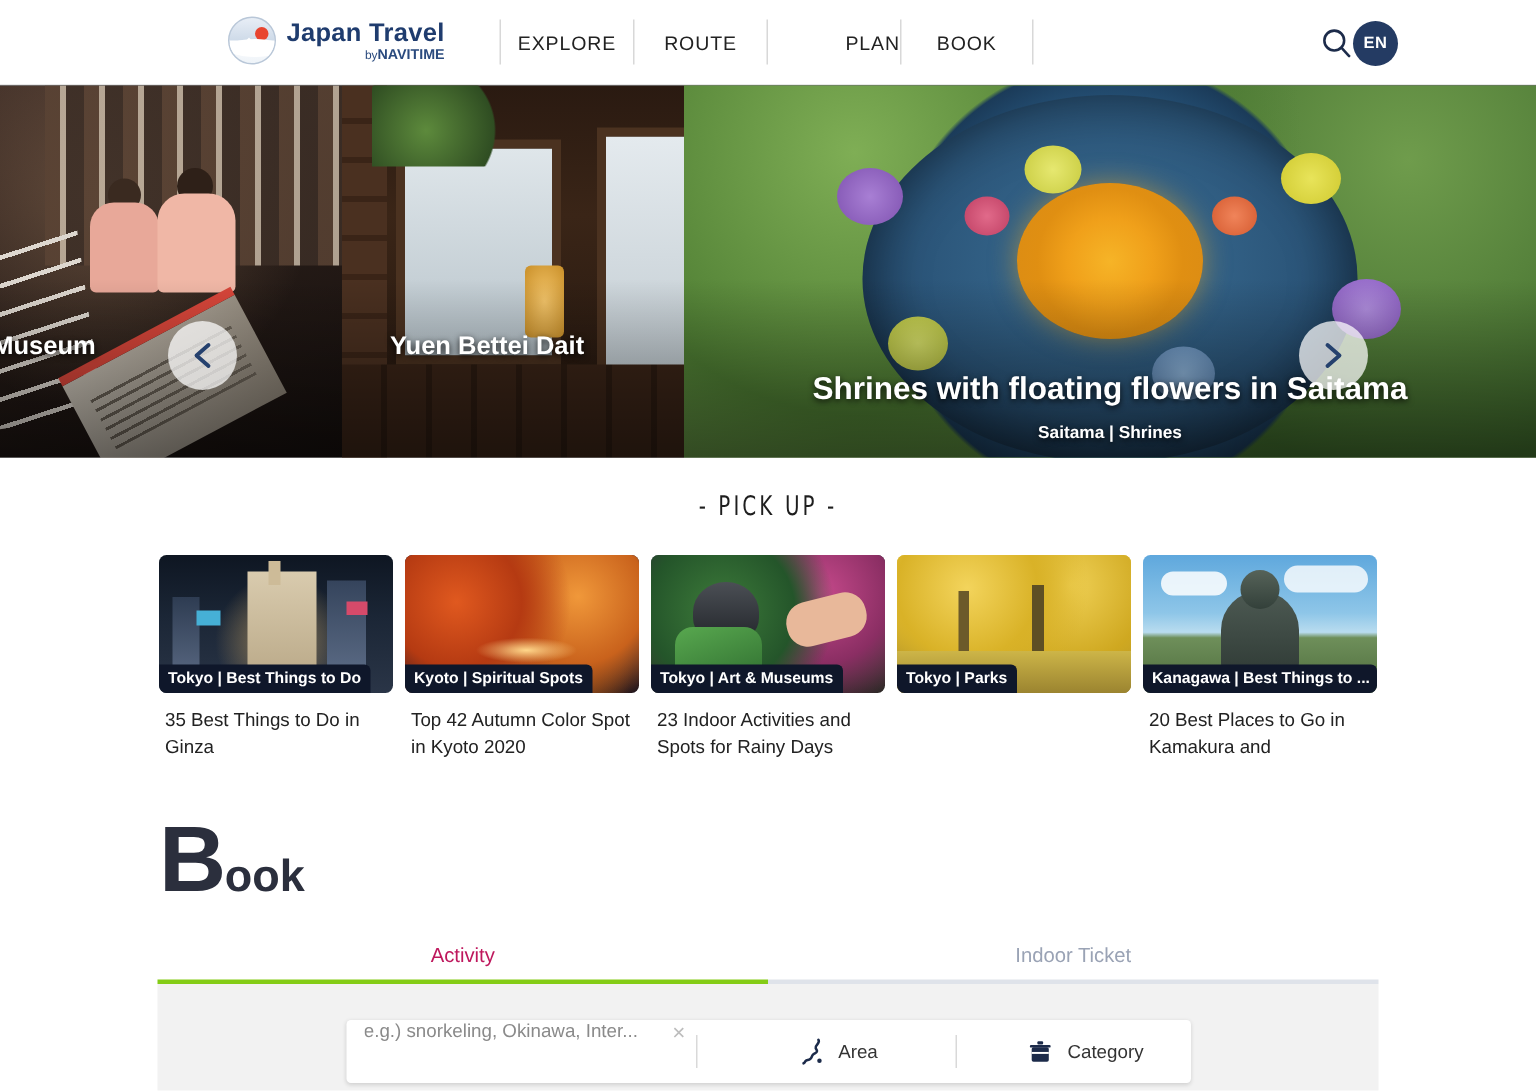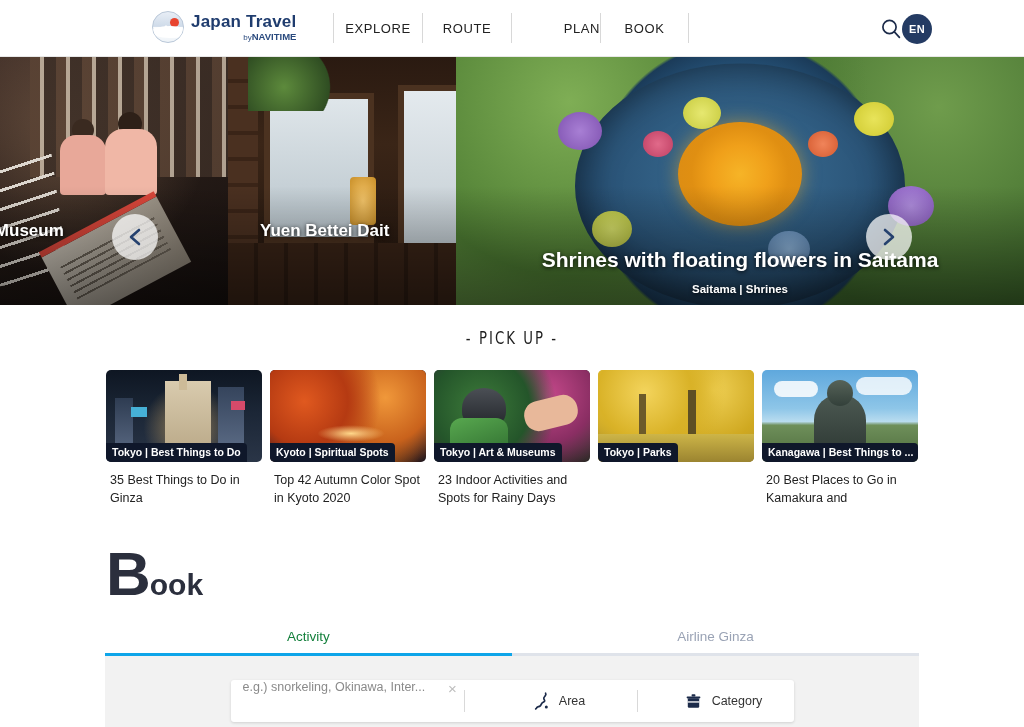--- a/index.html
+++ b/index.html
@@ -373,21 +373,21 @@
   .tabs {
     margin: 24px auto 0 auto;
     width: 814px;
     display: flex;
   }
   .tab {
     flex: 1; text-align: center;
     font-size: 13.5px; padding-bottom: 9px;
     cursor: pointer;
   }
-  .tab.active { color: #15803d; border-bottom: 3px solid #0ea5e9; }
+  .tab.active { color: #be185d; border-bottom: 3px solid #84cc16; }
   .tab.inactive { color: #9aa3b5; border-bottom: 3px solid #dfe3ea; }
 
   .book-panel {
     width: 814px; margin: 0 auto;
     background: #f2f2f2;
     height: 90px;
     padding-top: 24px;
   }
   .search-bar {
     width: 563px; height: 42px; margin: 0 auto;
@@ -599,21 +599,21 @@
   <div class="book-title">
     <span class="b-big">B</span>
     <span class="b-rest">ook</span>
   </div>
 
   <div class="tabs">
     <div class="tab active">
       <span>Activity</span>
     </div>
     <div class="tab inactive">
-      <span>Airline Ginza</span>
+      <span>Indoor Ticket</span>
     </div>
   </div>
 
   <div class="book-panel">
     <div class="search-bar">
 
       <div class="sb-input">
         <span class="sb-placeholder">e.g.) snorkeling, Okinawa, Inter...</span>
         <span class="sb-clear">×</span>
       </div>

